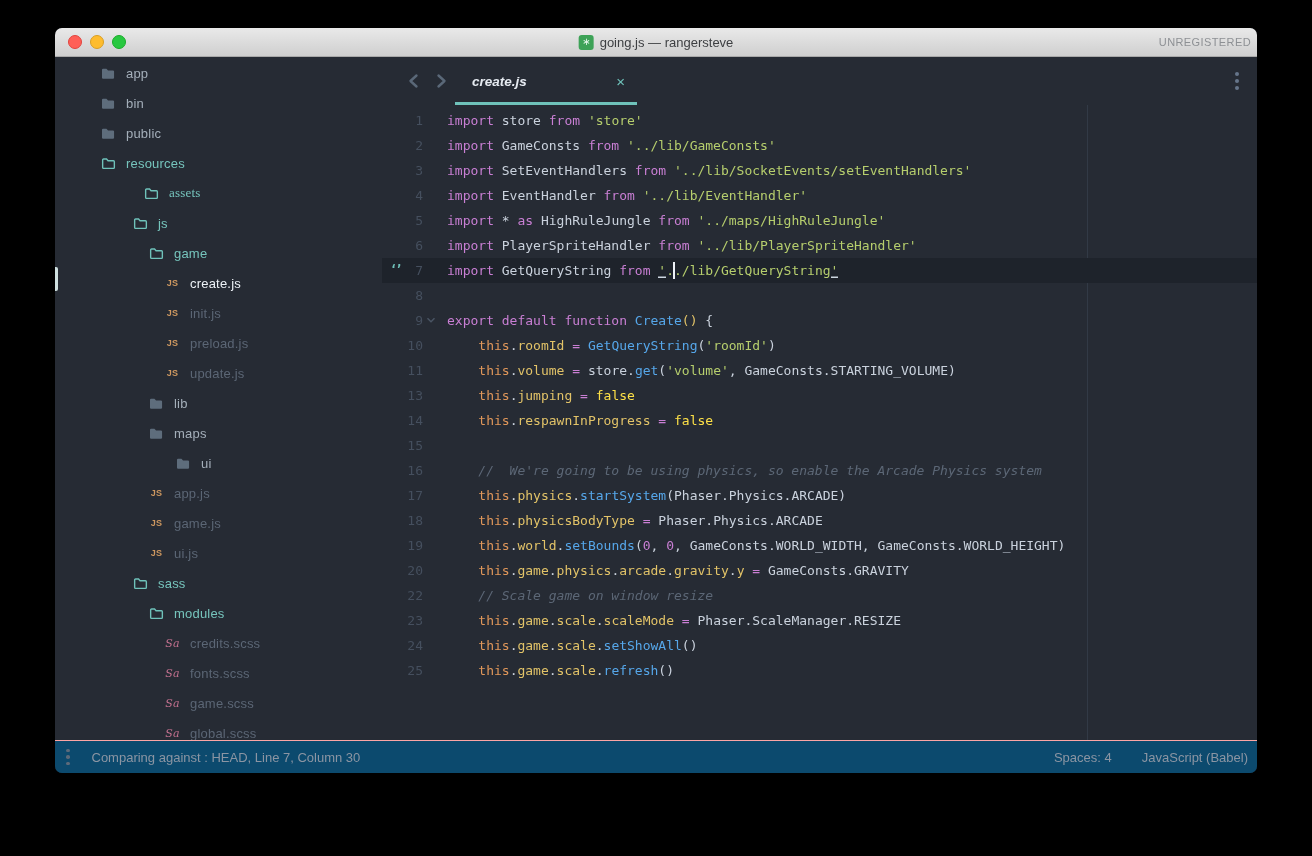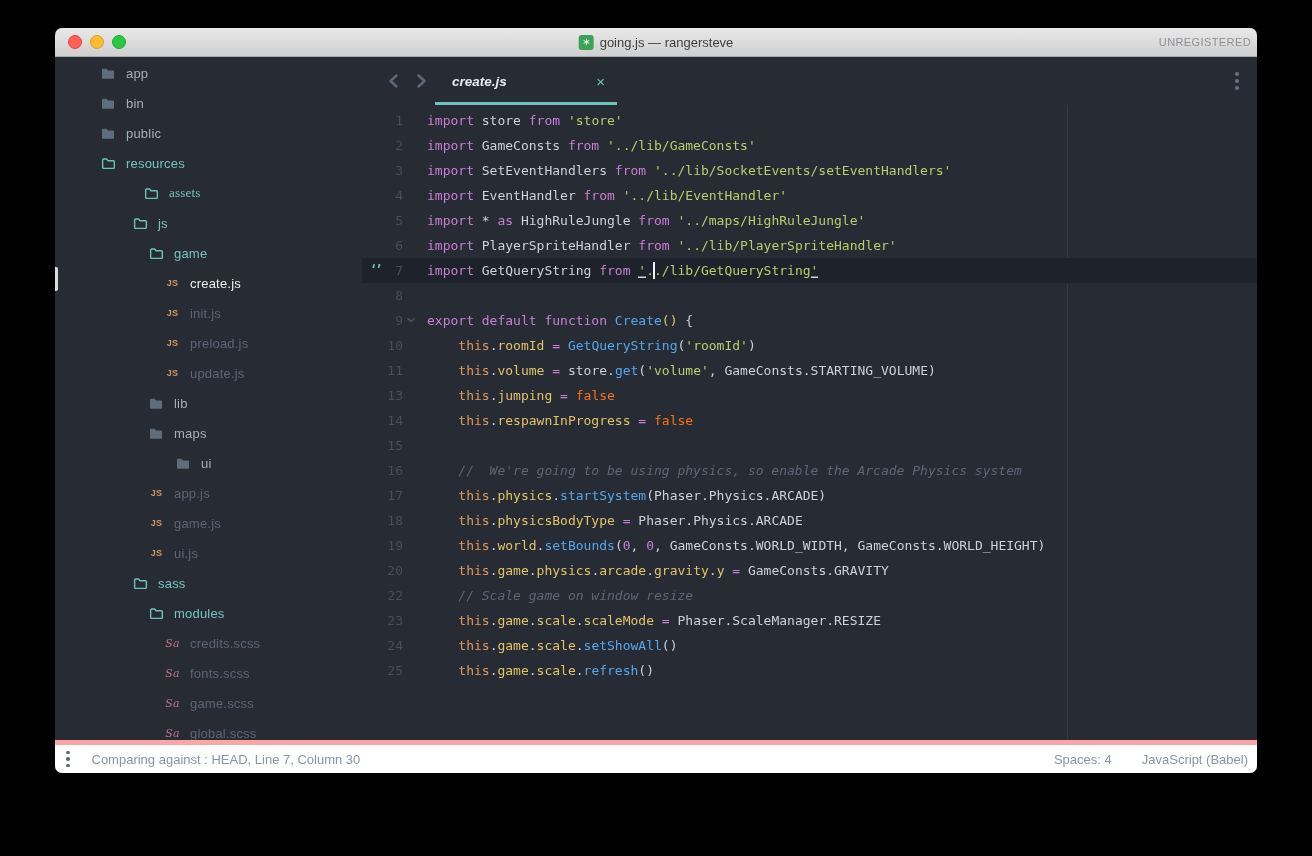--- a/index.html
+++ b/index.html
@@ -15,21 +15,21 @@
   .tl-yellow{background:#febc2e;border:.5px solid #d89e24;}
   .tl-green{background:#28c840;border:.5px solid #1aab29;}
   .title-wrap{position:absolute;left:50%;top:0;height:100%;transform:translateX(-50%);
     display:flex;align-items:center;gap:6px;}
   .doc-icon{width:15px;height:15px;border-radius:3px;background:#3da257;color:#eafaef;
     display:flex;align-items:center;justify-content:center;font-size:10px;line-height:1;}
   .title-text{font-size:13px;color:#3d3f42;}
   .unregistered{position:absolute;right:6px;top:0;height:100%;display:flex;align-items:center;
     font-size:11px;color:#8d9094;letter-spacing:.4px;}
   
-  .main{display:flex;height:683px;background:#262b34;}
+  .main{display:flex;height:683px;background:#262b34;gap:20px;}
   
   .sidebar{width:307px;flex-shrink:0;padding-top:1px;overflow:hidden;position:relative;}
   .tree-item{height:30px;display:flex;align-items:center;font-size:13px;font-weight:500;
     letter-spacing:.2px;cursor:default;}
   .tree-icon{width:17px;display:flex;align-items:center;justify-content:center;margin-right:9px;flex-shrink:0;}
   .st-folder .tree-label{color:#a4afba;}
   .st-open   .tree-label{color:#76c5bd;}
   .st-active .tree-label{color:#edf2f7;}
   .st-muted  .tree-label{color:#5b6675;}
   .js-badge{font-size:9px;font-weight:bold;color:#cf9960;font-family:"Liberation Sans",sans-serif;}
@@ -60,27 +60,27 @@
     letter-spacing:-2px;}
   .foldcol{width:24px;flex-shrink:0;display:flex;align-items:center;padding-left:3px;box-sizing:border-box;}
   .ltext{flex:1;}
   .tk-k{color:#c97fd4;}
   .tk-p{color:#cad2dd;}
   .tk-s{color:#b6ce6d;}
   .tk-su{color:#b6ce6d;box-shadow:inset 0 -1.5px 0 #ccd6e0;}
   .tk-f{color:#56a7ea;}
   .tk-t{color:#e0975a;}
   .tk-y{color:#e2c368;}
-  .tk-b{color:#f97316;}
+  .tk-b{color:#fde047;}
   .tk-n{color:#c97fd4;}
   .tk-c{color:#5c6776;font-style:italic;}
   .cursor{display:inline-block;width:2px;height:17px;background:#eef2f7;vertical-align:-3.5px;
     margin:0 -1px;}
   
-  .statusbar{height:33px;background:#ffffff;border-top:5px solid #fca5a5;box-sizing:border-box;
+  .statusbar{height:33px;background:#0c4a6e;border-top:1px solid #fca5a5;box-sizing:border-box;
     display:flex;align-items:center;font-size:13px;color:#8b95a3;}
   .status-menu-dots{margin-left:11px;display:flex;flex-direction:column;gap:3px;cursor:pointer;}
   .status-menu-dots i{width:3.5px;height:3.5px;border-radius:50%;background:#5d6a7a;display:block;}
   .status-left-text{margin-left:22px;}
   .status-right{margin-left:auto;display:flex;gap:30px;padding-right:9px;}
   .status-right span{cursor:pointer;}
 </style>
 </head>
 <body>
 

